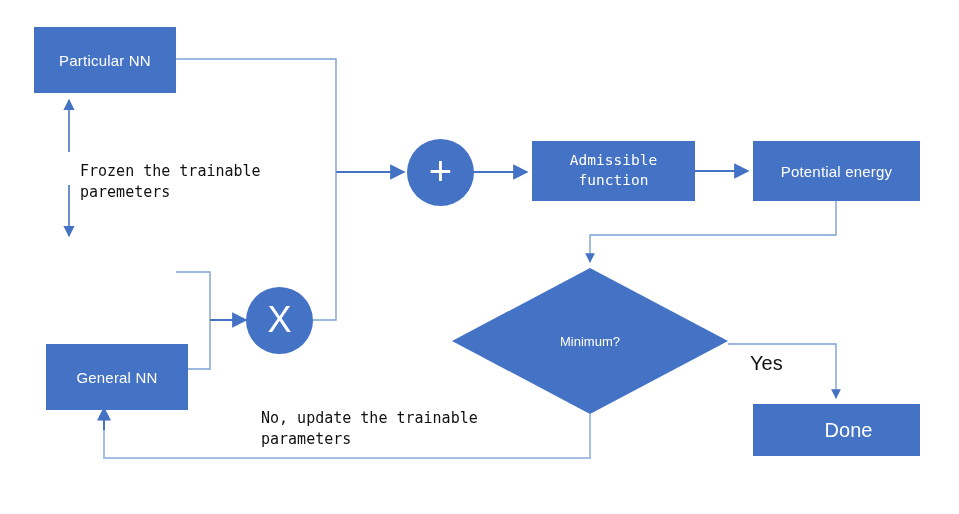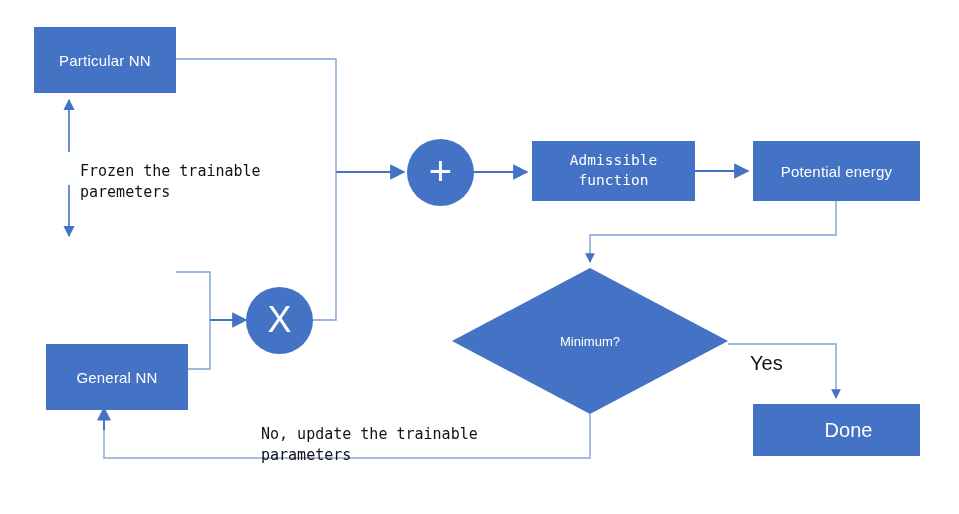--- a/index.html
+++ b/index.html
@@ -187,16 +187,16 @@
 
   <div class="node box done-text" style="left:753px; top:404px; width:167px; height:52px;">
     <span>Done</span>
   </div>
 
   <div class="edge-label label-mono" style="left:80px; top:161px;">Frozen the trainable
 paremeters</div>
 
   <div class="edge-label label-sans" style="left:742px; top:352px;">Yes</div>
 
-  <div class="edge-label label-mono" style="left:261px; top:424px;">No, update the trainable
+  <div class="edge-label label-mono" style="left:261px; top:408px;">No, update the trainable
 parameters</div>
 
 </div>
 
 </body></html>

